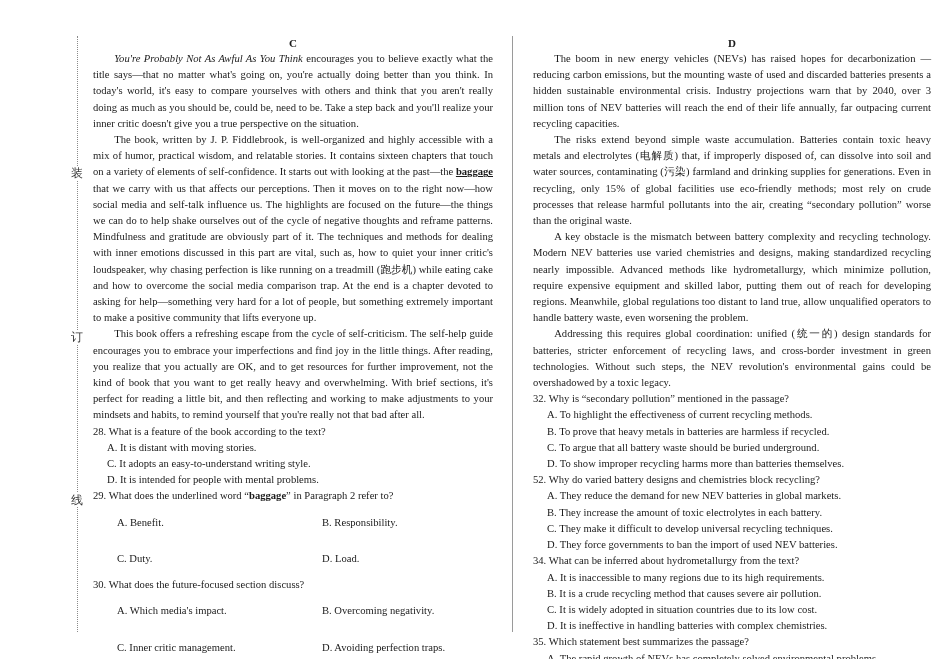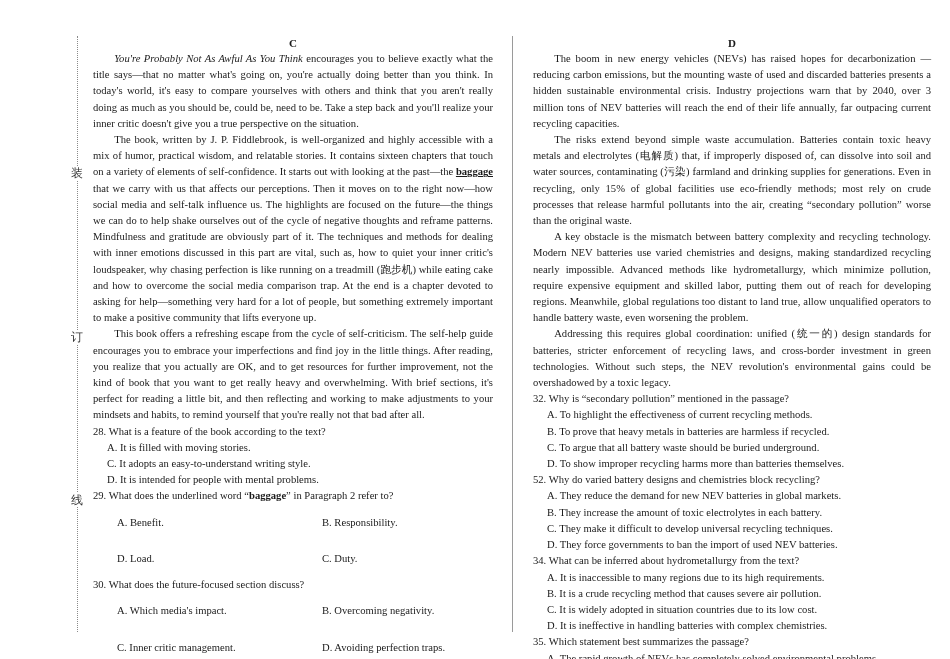--- a/index.html
+++ b/index.html
@@ -33,32 +33,32 @@
 <div class="divider"></div>
 
 <div class="col left">
   <div class="sec-title">C</div>
   <p class="para"><em class="book">You're Probably Not As Awful As You Think</em><span> encourages you to believe exactly what the title says—that no matter what's going on, you're actually doing better than you think. In today's world, it's easy to compare yourselves with others and think that you aren't really doing as much as you should be, could be, need to be. Take a step back and you'll realize your inner critic doesn't give you a true perspective on the situation.</span></p>
   <p class="para"><span>The book, written by J. P. Fiddlebrook, is well-organized and highly accessible with a mix of humor, practical wisdom, and relatable stories. It contains sixteen chapters that touch on a variety of elements of self-confidence. It starts out with looking at the past—the </span><span class="under">baggage</span><span> that we carry with us that affects our perceptions. Then it moves on to the right now—how social media and self-talk influence us. The highlights are focused on the future—the things we can do to help shake ourselves out of the cycle of negative thoughts and reframe patterns. Mindfulness and gratitude are obviously part of it. The techniques and methods for dealing with inner emotions discussed in this part are vital, such as, how to quiet your inner critic's loudspeaker, why chasing perfection is like running on a treadmill (跑步机) while eating cake and how to overcome the social media comparison trap. At the end is a chapter devoted to asking for help—something very hard for a lot of people, but something extremely important to make a positive community that lifts everyone up.</span></p>
   <p class="para">This book offers a refreshing escape from the cycle of self-criticism. The self-help guide encourages you to embrace your imperfections and find joy in the little things. After reading, you realize that you actually are OK, and to get resources for further improvement, not the kind of book that you want to get really heavy and overwhelming. With brief sections, it's perfect for reading a little bit, and then reflecting and working to make adjustments to your mindsets and habits, to remind yourself that you're really not that bad after all.</p>
 
   <div>
     <p class="q">28. What is a feature of the book according to the text?</p>
-    <p class="opt">A. It is filled with moving stories.</p>
+    <p class="opt">A. It is distant with moving stories.</p>
     <p class="opt">C. It adopts an easy-to-understand writing style.</p>
     <p class="opt">D. It is intended for people with mental problems.</p>
   </div>
 
   <div>
     <p class="q"><span>29. What does the underlined word “</span><span class="kw">baggage</span><span>” in Paragraph 2 refer to?</span></p>
     <div class="opts2">
       <p class="o">A. Benefit.</p>
       <p class="o">B. Responsibility.</p>
+      <p class="o">C. Duty.</p>
       <p class="o">D. Load.</p>
-      <p class="o">C. Duty.</p>
     </div>
   </div>
 
   <div>
     <p class="q">30. What does the future-focused section discuss?</p>
     <div class="opts2">
       <p class="o">A. Which media's impact.</p>
       <p class="o">B. Overcoming negativity.</p>
       <p class="o">C. Inner critic management.</p>
       <p class="o">D. Avoiding perfection traps.</p>

